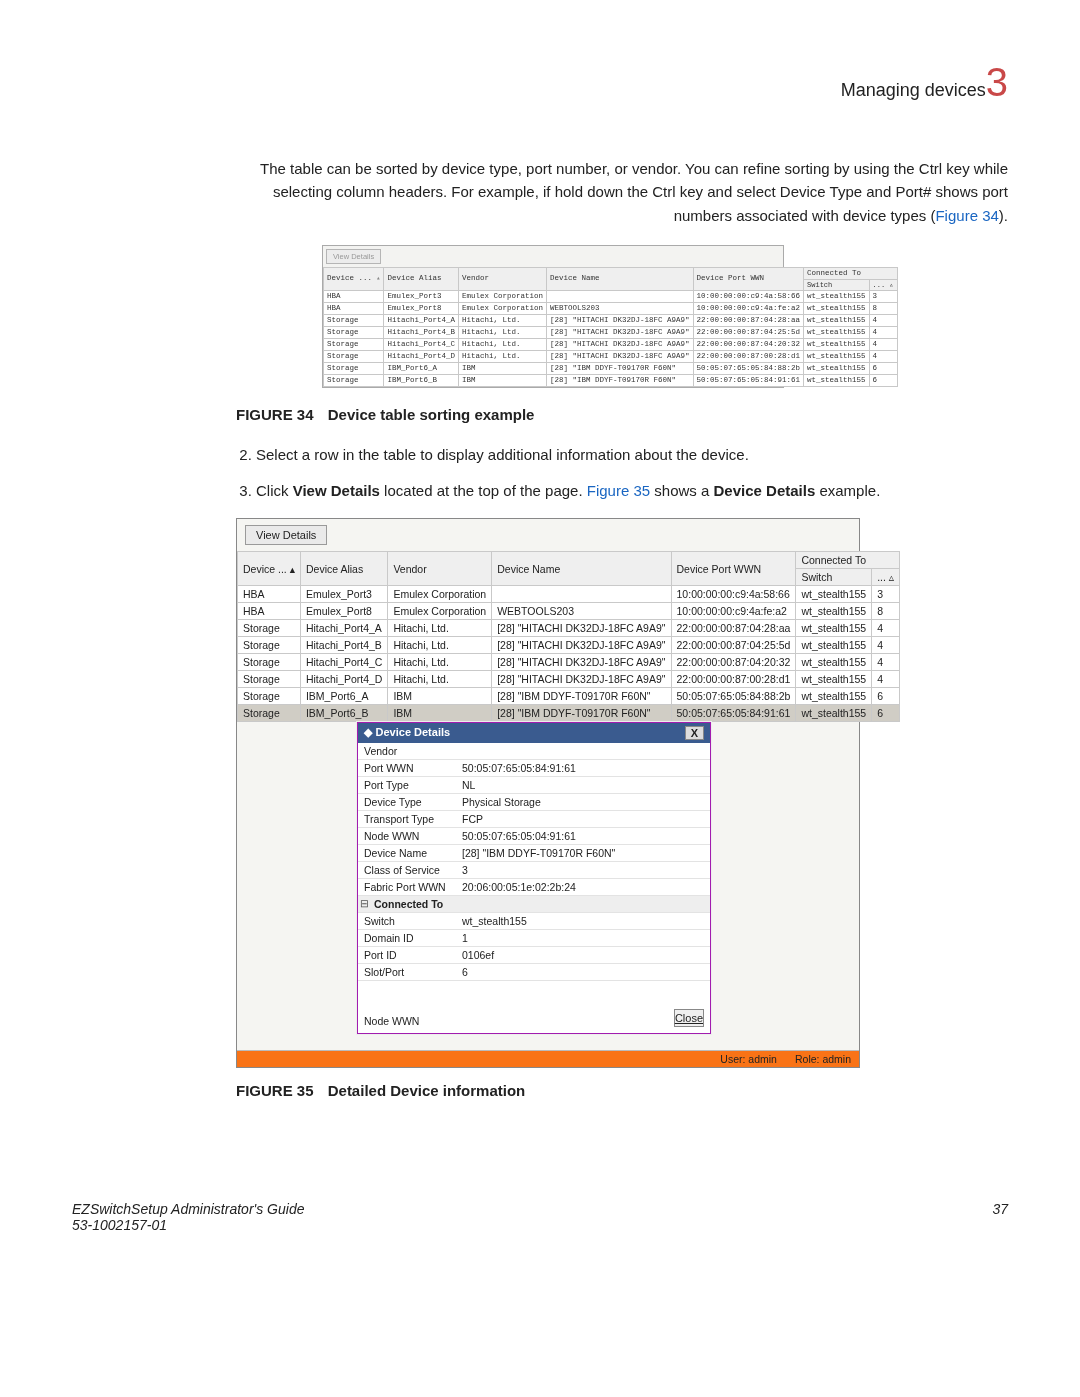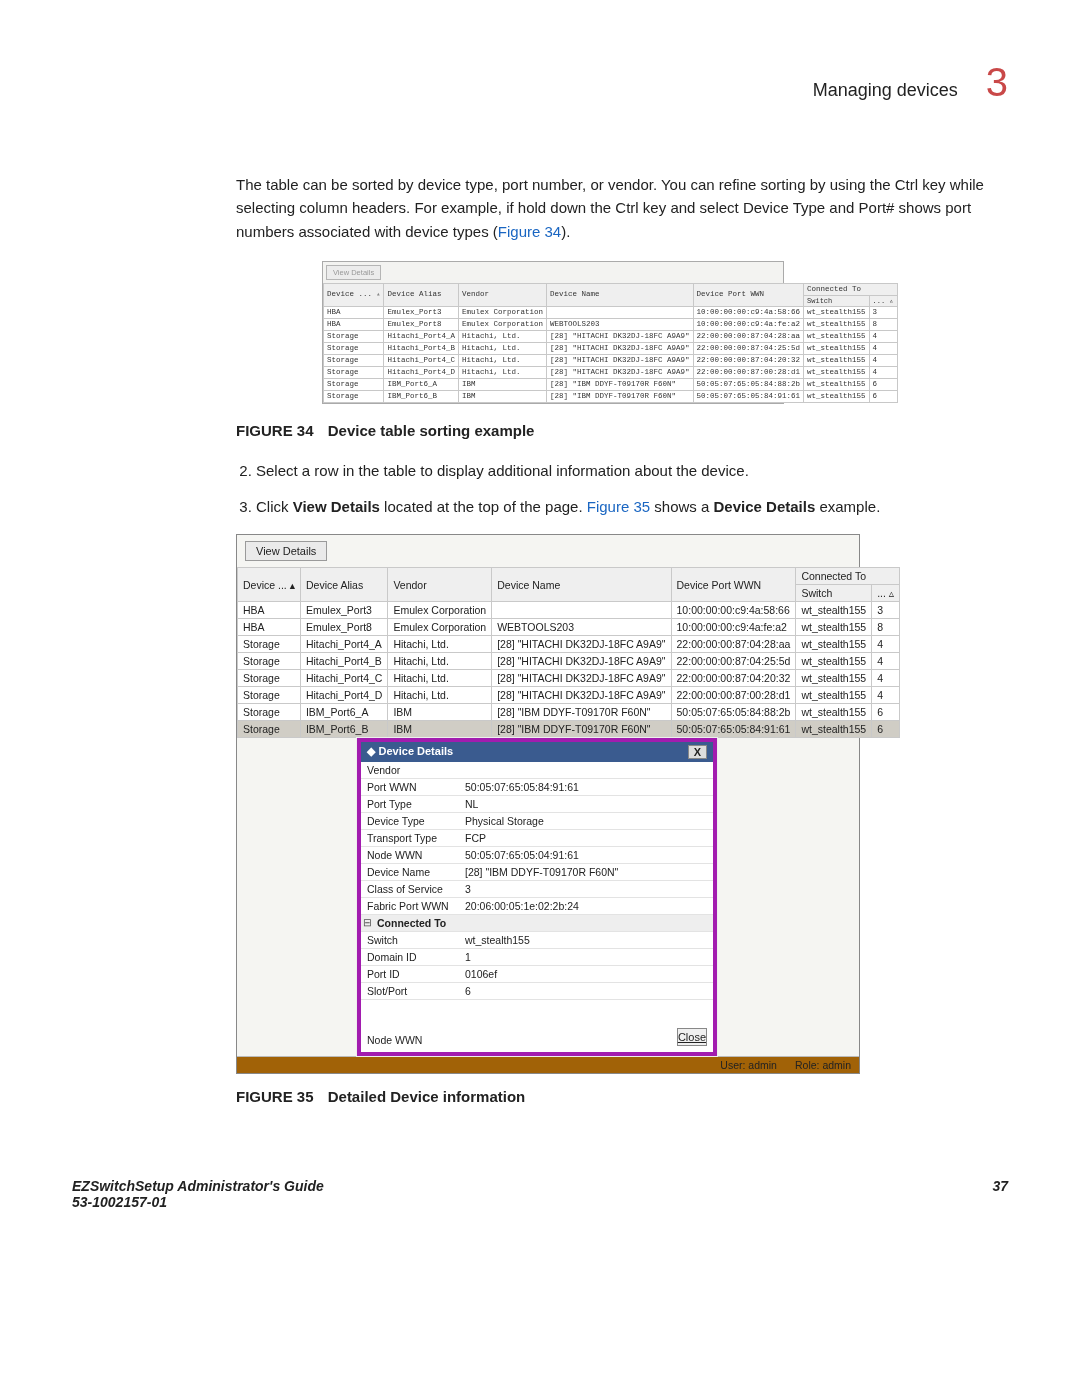--- a/index.html
+++ b/index.html
@@ -10,35 +10,35 @@
     color: #222;
     width: 1080px;
   }
   .page {
     padding: 60px 72px 60px 72px;
   }
   .header {
     display: flex;
     justify-content: flex-end;
     align-items: baseline;
-    gap: 28px;
-    margin-bottom: 68px;
+    margin-bottom: 52px;
   }
   .header-title {
     font-size: 18px;
   }
   .header-num {
     font-size: 40px;
     color: #c94848;
     font-weight: 400;
   }
   .body-text {
     margin-left: 164px;
     font-size: 15px;
     line-height: 1.55;
+    text-align: right;
   }
   .body-text p { margin: 0 0 16px 0; }
   .link { color: #1a66c2; }
 
   
   .fig-small {
     margin: 18px 0 18px 250px;
     border: 1px solid #aaa;
     background: #f3f3f1;
     width: 460px;
@@ -101,22 +101,22 @@
   .tbl2 .selected td { background: #d0cdc5; }
   .col-dev   { width: 52px; }
   .col-alias { width: 96px; }
   .col-vendor{ width: 112px; }
   .col-name  { width: 176px; }
   .col-wwn   { width: 150px; }
   .col-sw    { width: 80px;  }
   .col-port  { width: 12px;  }
 
   .details-pane {
-    background: #fff; border: 4px solid #a21caf;
-    width: 352px; margin: 0 auto 0 120px; position: relative;
+    background: #fff; border: 1px solid #a21caf;
+    width: 352px; margin: 0 auto 16px 120px; position: relative;
     box-shadow: 0 0 0 1px #eee;
   }
   .details-title {
     background: #3a5b8f; color: #fff; padding: 3px 6px; display: flex;
     justify-content: space-between; font-weight: bold; font-size: 11px;
   }
   .details-title .x {
     background: #ddd; color: #222; padding: 0 5px; border: 1px solid #888;
   }
   .dgrid {
@@ -135,32 +135,31 @@
   }
   .details-bottom {
     padding: 28px 6px 6px 6px; font-size: 10.5px;
     display:flex; justify-content:space-between; align-items:flex-end;
   }
   .close-btn {
     border: 1px solid #888; background: #f0f0f0; padding: 2px 0;
     text-decoration: underline; display: inline-block; font-size: 11px;
   }
   .status-bar {
-    border-top: 1px solid #bbb; background: #a16207; font-size: 10.5px;
+    border-top: 1px solid #bbb; background: #f97316; font-size: 10.5px;
     padding: 2px 8px; text-align: right; display:flex; justify-content:flex-end; gap:18px;
   }
 
   .footer {
     position: relative;
-    margin-top: 73px;
+    margin-top: 102px;
     font-style: italic;
     font-size: 14px;
     display:flex; justify-content:space-between;
     padding: 0 0 0 0;
-    font-weight: bold;
   }
 </style>
 </head>
 <body>
 
 <div class="page">
 
   <div class="header">
     <span class="header-title">Managing devices</span>
     <span class="header-num">3</span>

